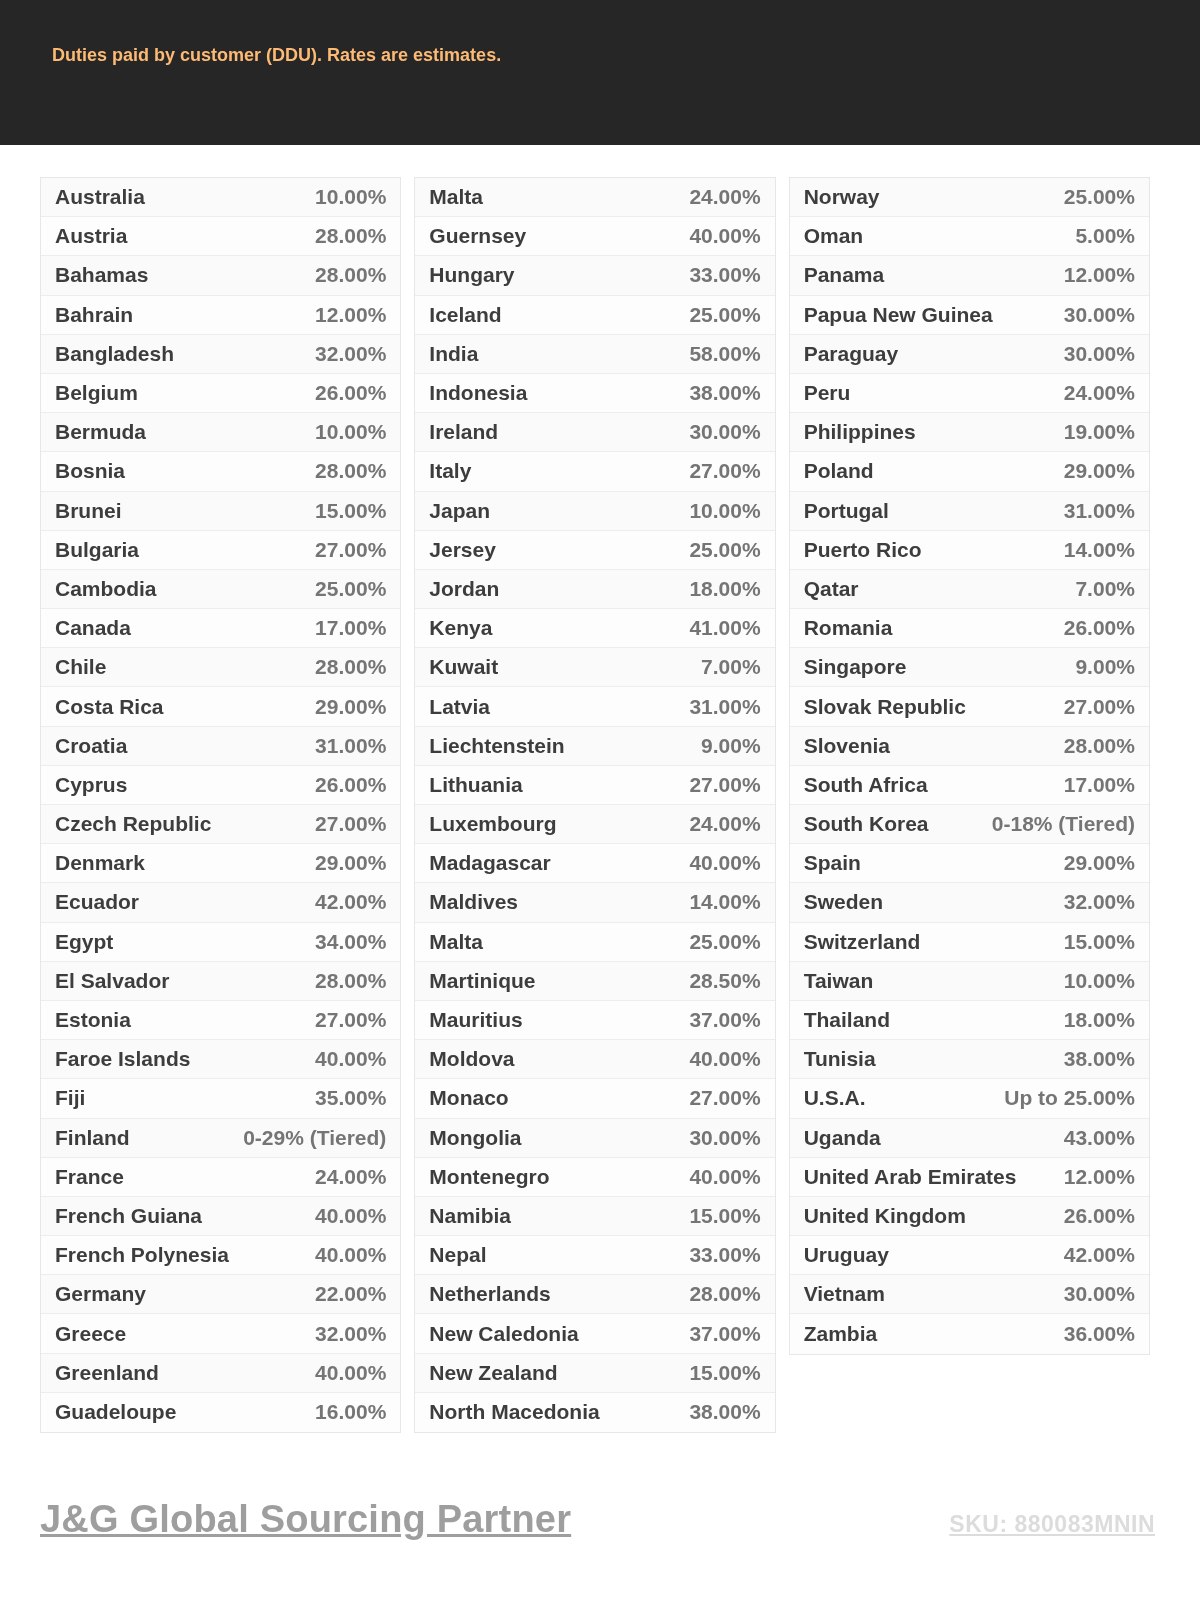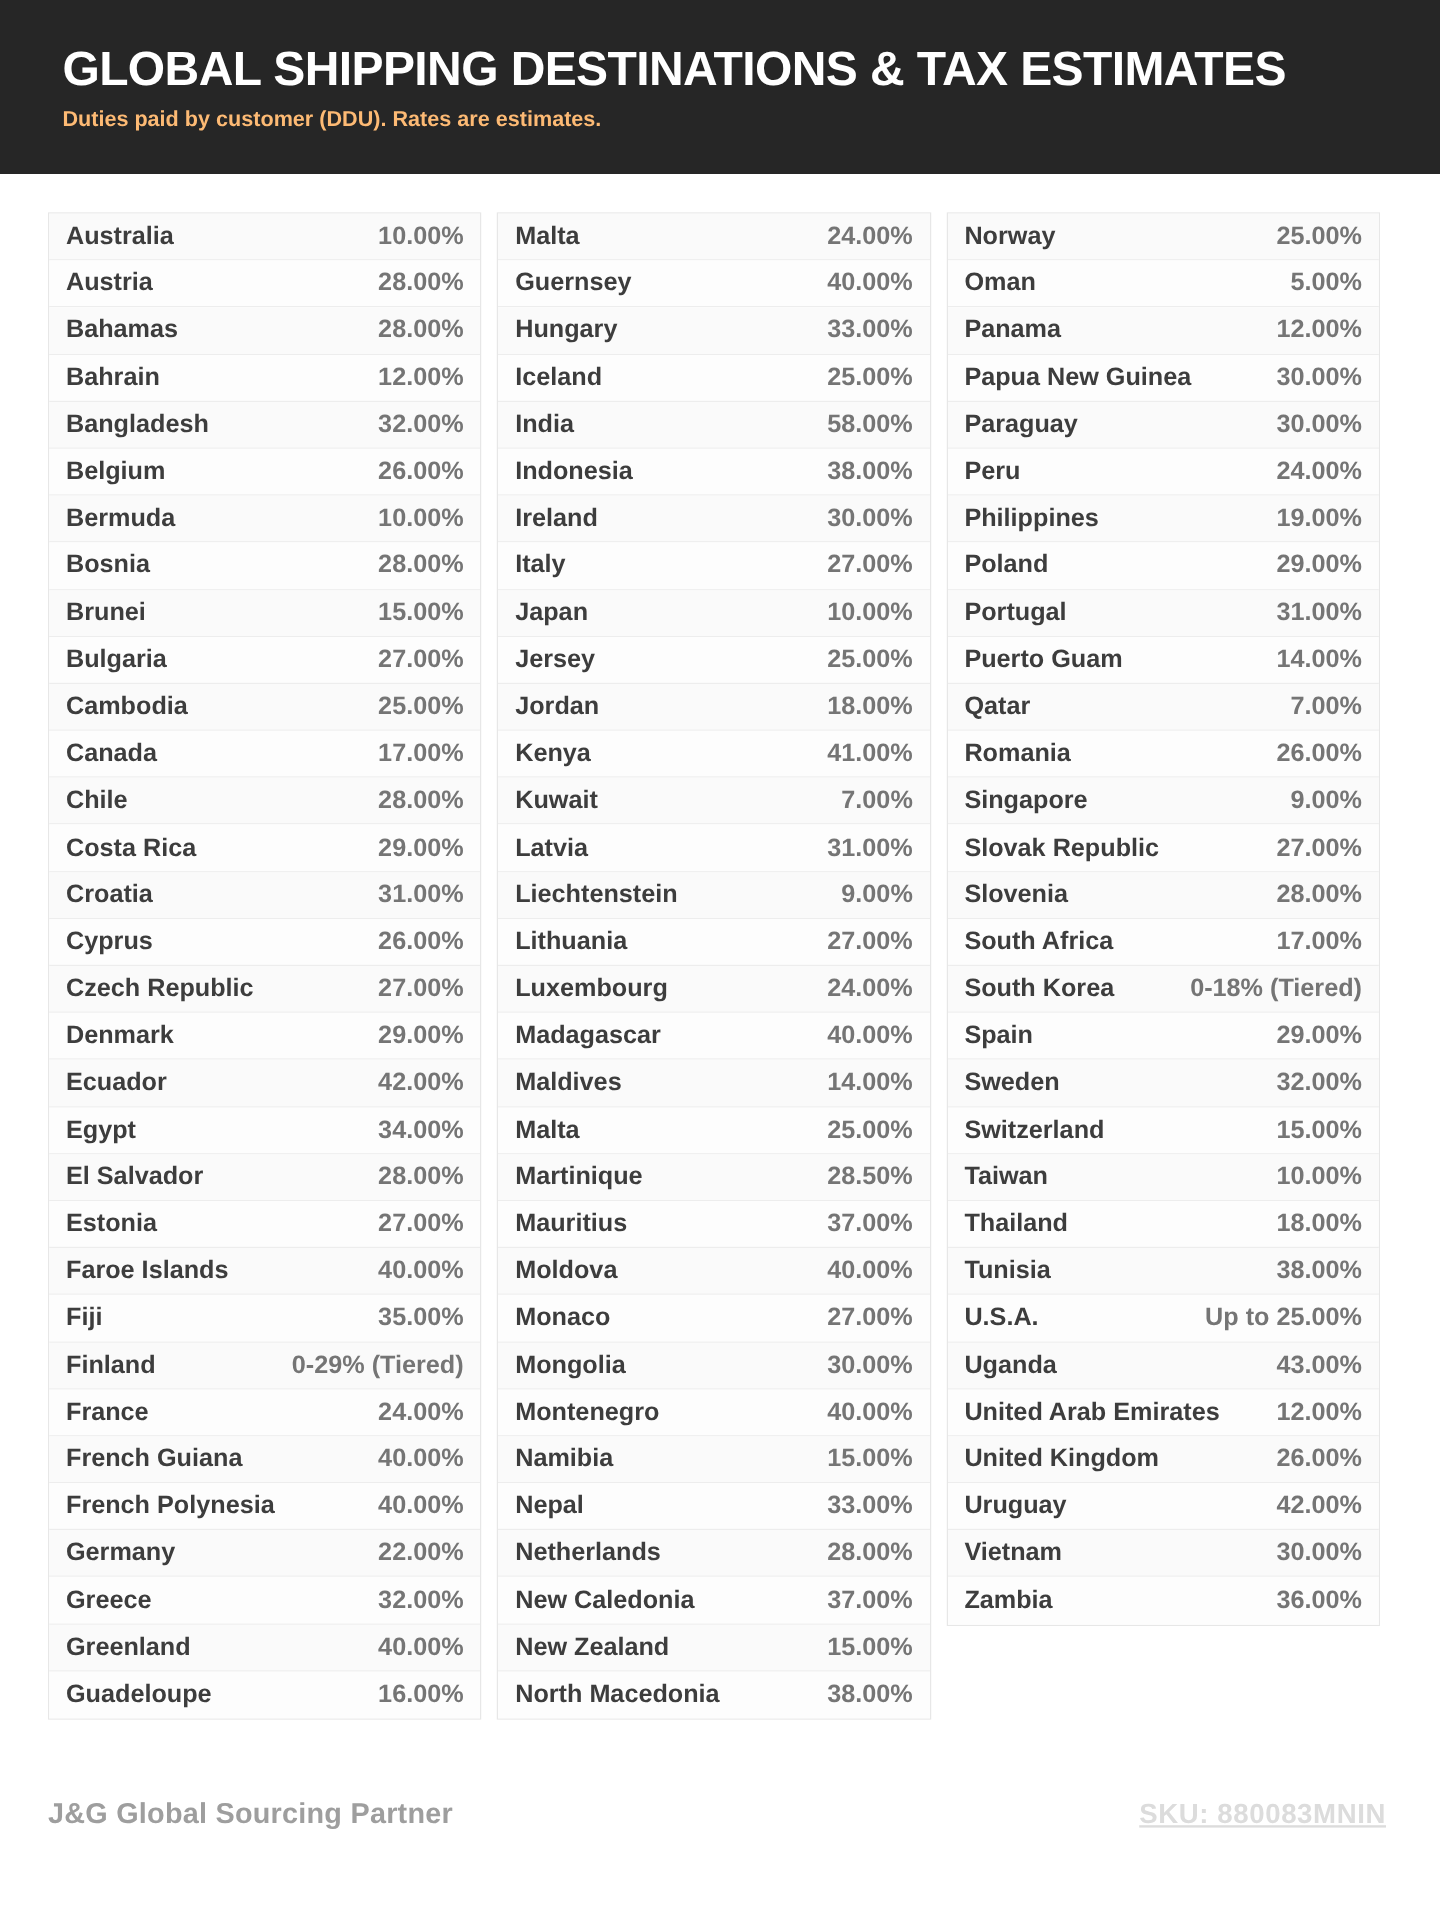--- a/index.html
+++ b/index.html
@@ -78,38 +78,38 @@
   .footer {
     position: absolute;
     left: 40px;
     right: 45px;
     top: 1498px;
     display: flex;
     justify-content: space-between;
     align-items: baseline;
   }
   .brand {
-    font-size: 24px;
+    font-size: 38px;
     font-weight: 800;
     color: #9e9e9e;
     letter-spacing: 0.2px;
+    text-decoration: underline;
   }
   .sku {
     font-size: 23px;
     font-weight: 700;
     color: #dcdcdc;
     letter-spacing: 0.5px;
     text-decoration: underline;
   }
 </style>
 </head>
 <body>
 
 <div class="header">
-  <div class="header-title">GLOBAL SHIPPING DESTINATIONS &amp; TAX ESTIMATES</div>
   <div class="header-subtitle">Duties paid by customer (DDU). Rates are estimates.</div>
 </div>
 
 <div class="grid">
     <div class="col">
       <div class="row">
         <span class="country">Australia</span>
         <span class="rate">10.00%</span>
       </div>
       <div class="row">
@@ -398,21 +398,21 @@
       </div>
       <div class="row">
         <span class="country">Poland</span>
         <span class="rate">29.00%</span>
       </div>
       <div class="row">
         <span class="country">Portugal</span>
         <span class="rate">31.00%</span>
       </div>
       <div class="row">
-        <span class="country">Puerto Guam</span>
+        <span class="country">Puerto Rico</span>
         <span class="rate">14.00%</span>
       </div>
       <div class="row">
         <span class="country">Qatar</span>
         <span class="rate">7.00%</span>
       </div>
       <div class="row">
         <span class="country">Romania</span>
         <span class="rate">26.00%</span>
       </div>

